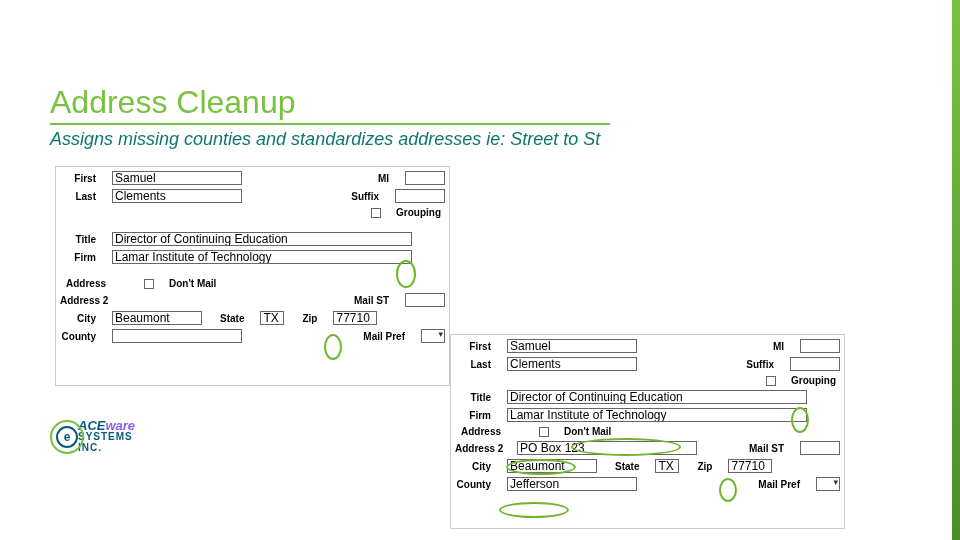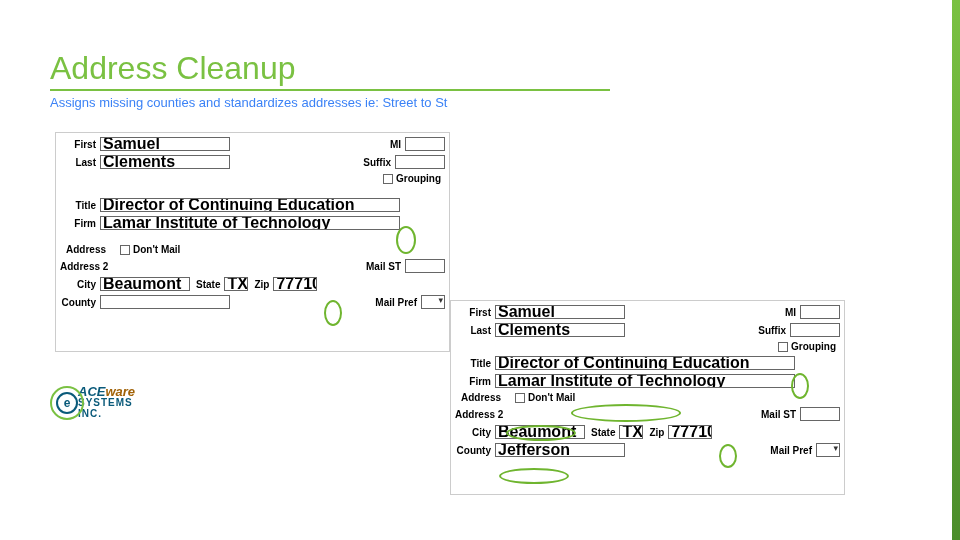--- a/index.html
+++ b/index.html
@@ -14,67 +14,70 @@
   .accent-bar {
     position: absolute;
     right: 0; top: 0;
     width: 8px; height: 540px;
     background: linear-gradient(to bottom, #7ac142 0%, #4b8d2b 100%);
   }
   .slide {
     padding: 50px 50px 0 50px;
     position: relative;
     height: 435px;
+    margin-top: 34px;
   }
   .title {
     font-family: Candara, "Segoe UI", sans-serif;
     font-size: 32px;
     font-weight: 400;
     color: #7ac142;
     margin: 0 0 2px 0;
   }
   .title-underline {
     width: 560px;
     height: 2px;
     background: #7ac142;
     margin-bottom: 4px;
   }
   .subtitle {
     font-family: Candara, "Segoe UI", sans-serif;
-    font-size: 13px;
-    color: #3b82f6;
+    font-size: 18px;
+    font-style: italic;
+    color: #0f766e;
     margin: 0 0 14px 0;
   }
   .form-shot {
     position: absolute;
     background: #fff;
     border: 1px solid #ccc;
     font-family: Tahoma, sans-serif;
     font-size: 10px;
     color: #000;
   }
   .form1 { left: 55px;  top: 132px; width: 395px; height: 220px; }
   .form2 { left: 450px; top: 300px; width: 395px; height: 195px; }
   .row {
     display: flex;
     align-items: center;
     margin: 4px 4px;
+    gap: 12px;
   }
   .lbl {
     font-weight: bold;
     text-align: right;
     padding-right: 4px;
     font-size: 10px;
     white-space: nowrap;
   }
   .inp {
     border: 1px solid #666;
     height: 14px;
-    font-size: 16px;
-    font-weight: bold;
+    font-size: 12px;
+    font-weight: normal;
     padding: 0 2px;
     background: #fff;
     display: flex;
     align-items: center;
     overflow: hidden;
     white-space: nowrap;
   }
   .w40 { width: 40px; }
   .w50 { width: 50px; }
   .w130{ width: 130px; }
@@ -131,21 +134,21 @@
   }
   .logo-text {
     margin-left: -6px;
     font-family: Arial, sans-serif;
     font-size: 11px;
     line-height: 10px;
     color: #0a5a7a;
     font-weight: bold;
   }
   .logo-text .ace { font-style: italic; font-size: 13px; }
-  .logo-text .ware { color: #a16207; font-style: italic; font-size: 13px; }
+  .logo-text .ware { color: #8b5cf6; font-style: italic; font-size: 13px; }
   .logo-sub { font-size: 10px; letter-spacing: 1px; color:#0a5a7a; font-weight:bold; }
 </style>
 </head>
 <body>
 
 <div class="accent-bar"></div>
 
 <div class="slide">
   <h1 class="title">Address Cleanup</h1>
   <div class="title-underline"></div>
@@ -240,20 +243,21 @@
       <span class="inp w300">Lamar Institute of Technology</span>
     </div>
     <div class="row">
       <span class="lbl w50">Address</span>
       <span style="width:10px"></span>
       <span class="cb"></span>
       <span class="lbl" style="text-align:left;">Don't Mail</span>
     </div>
     <div class="row">
       <span class="lbl w50">Address 2</span>
+      <span class="inp w180">PO Box 123</span>
       <span style="flex:1"></span>
       <span class="lbl">Mail ST</span>
       <span class="inp w40"></span>
     </div>
     <div class="row">
       <span class="lbl w40">City</span>
       <span class="inp" style="width:90px">Beaumont</span>
       <span class="lbl" style="padding-left:6px">State</span>
       <span class="inp" style="width:24px">TX</span>
       <span class="lbl" style="padding-left:6px">Zip</span>

